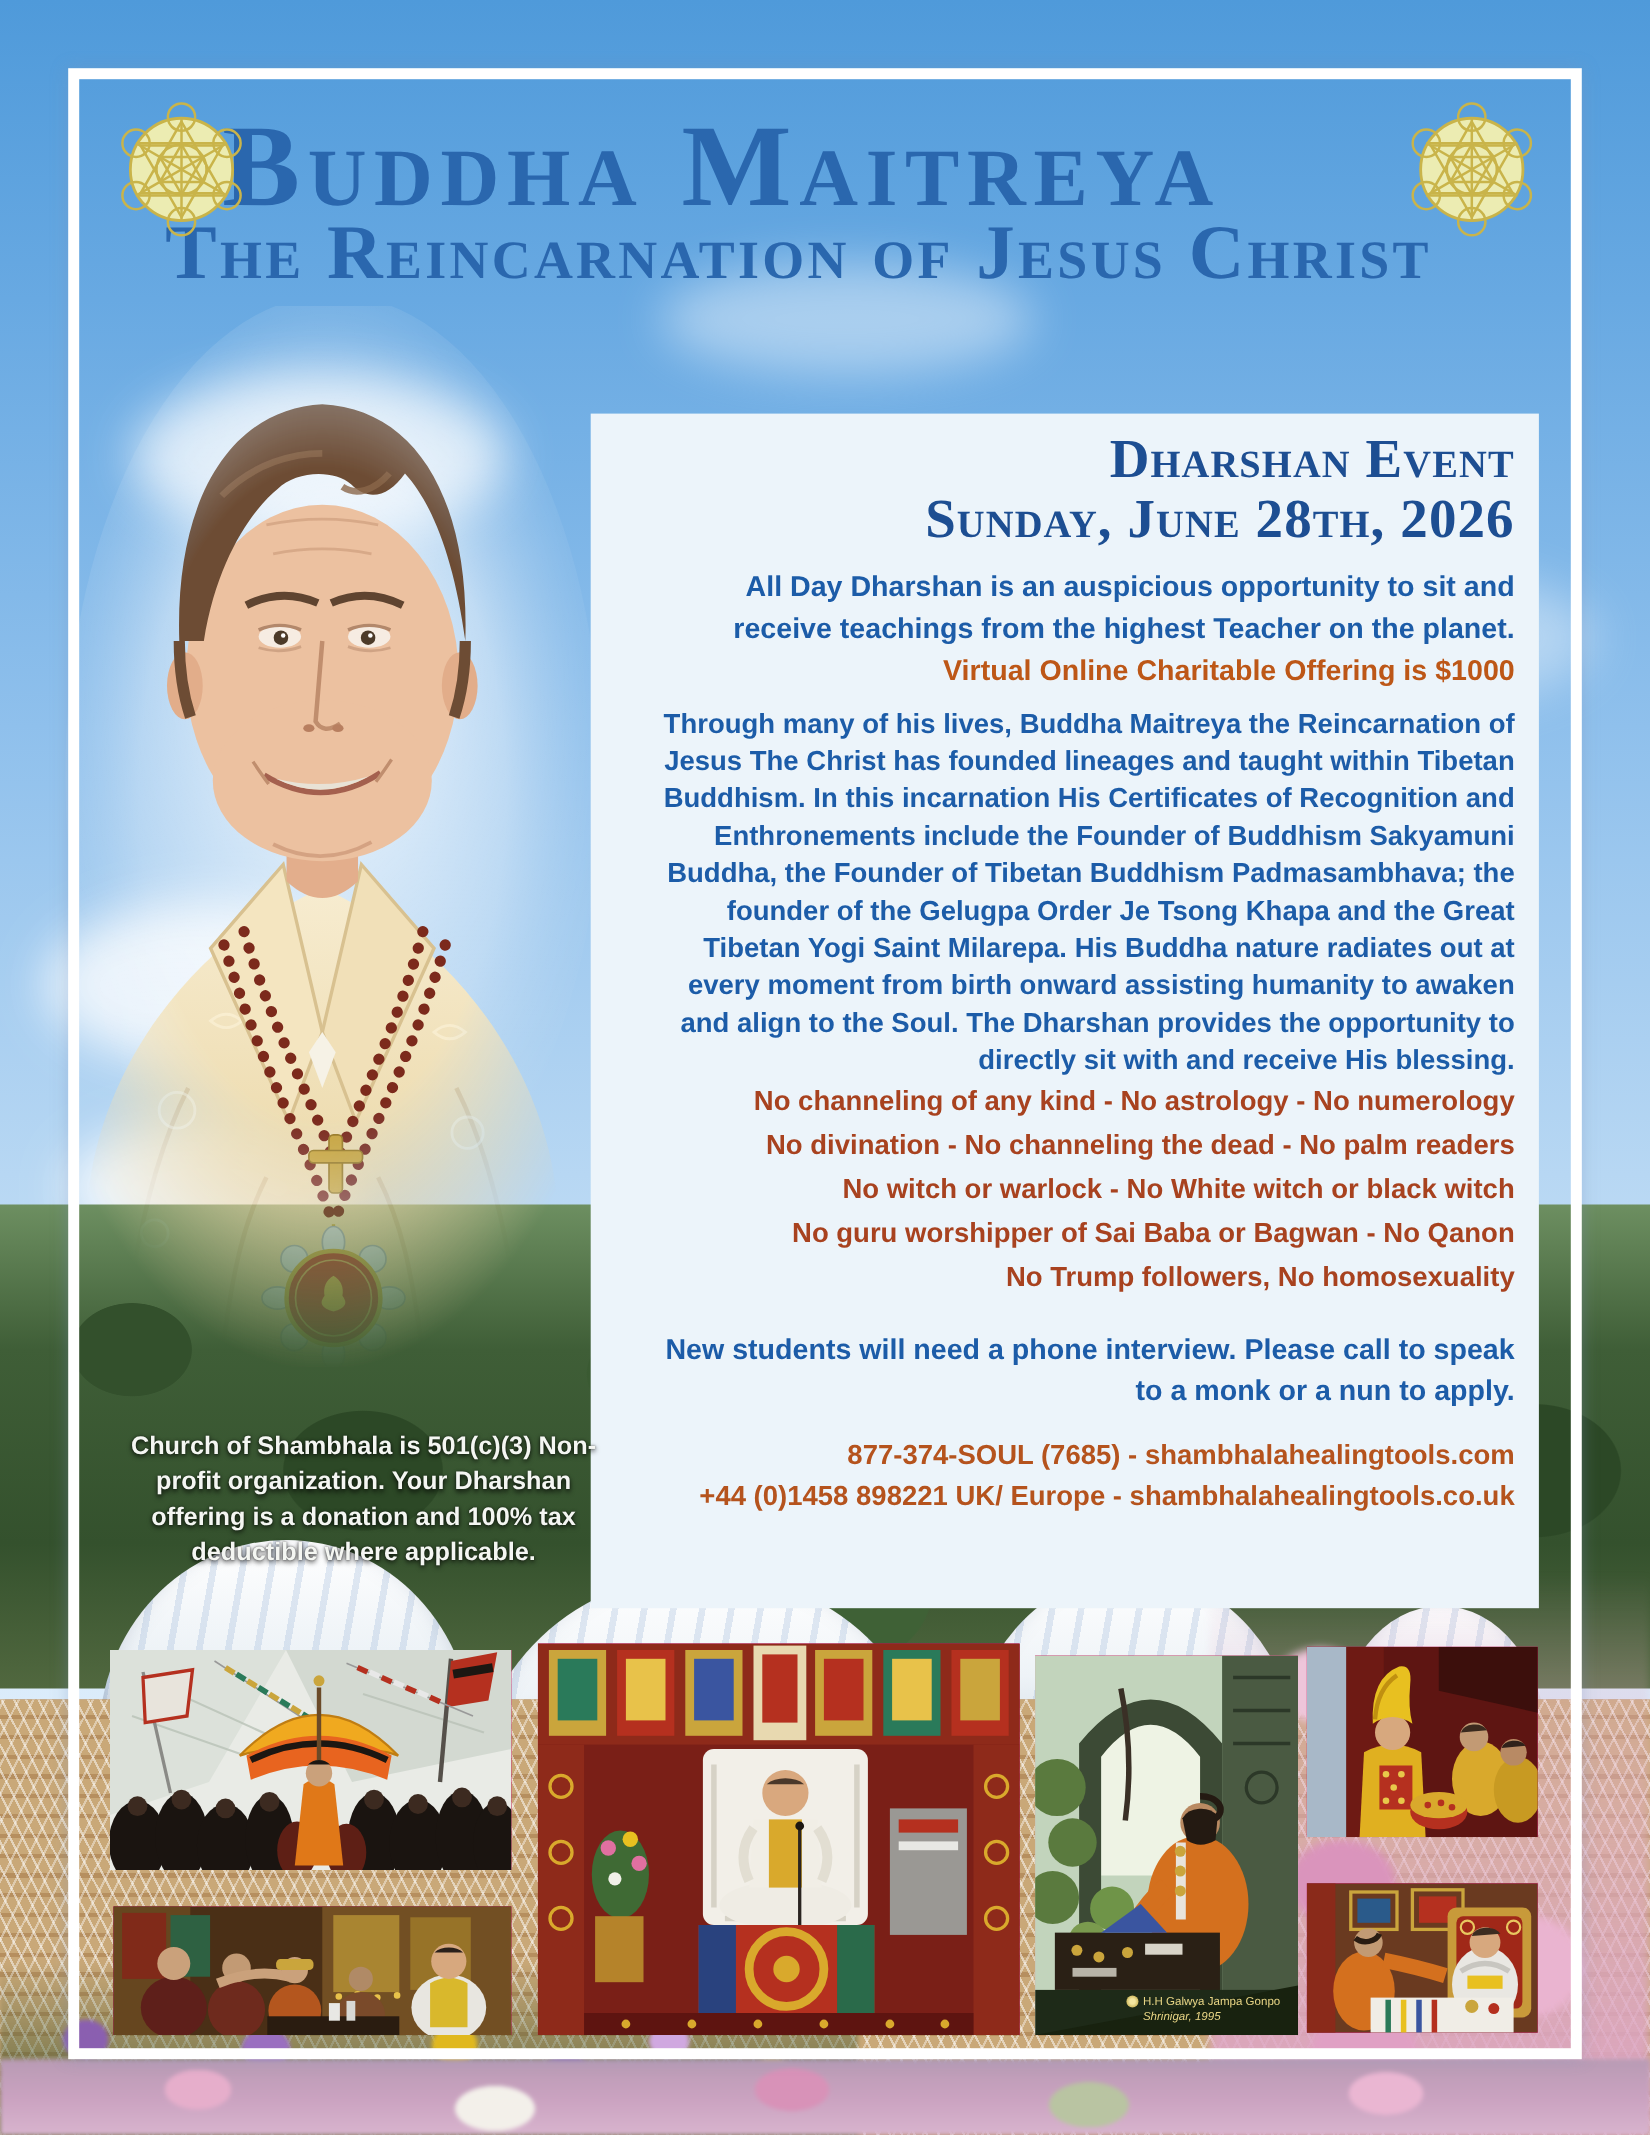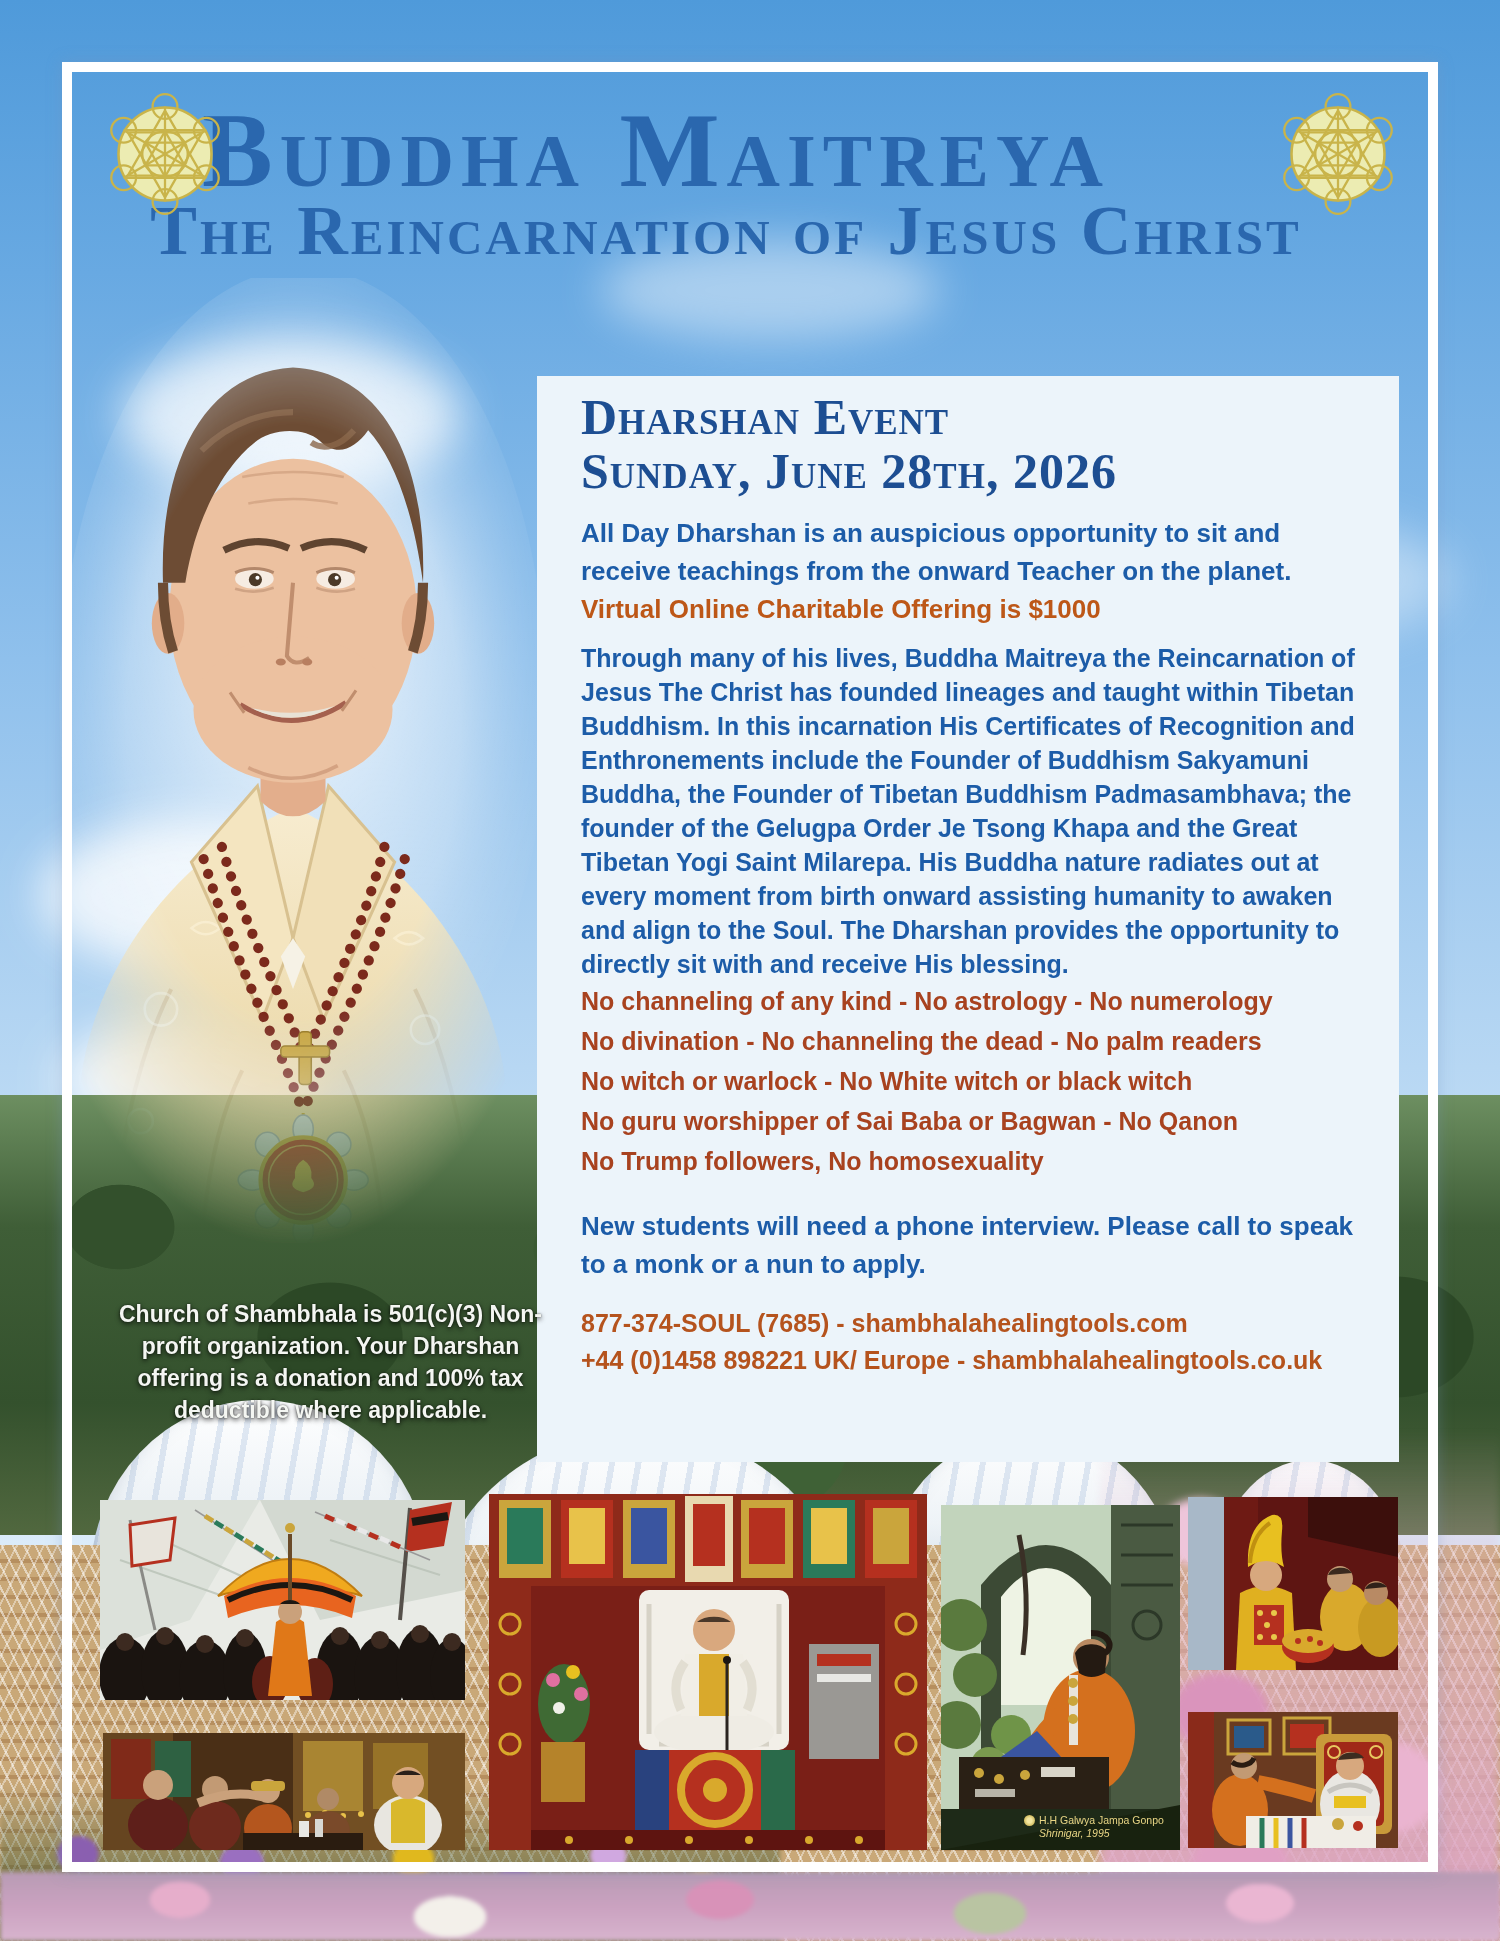--- a/index.html
+++ b/index.html
@@ -87,22 +87,22 @@
   .metatron.left{left:103px;}  .metatron.right{left:1276px;}
 
   
   .portrait{position:absolute;left:48px;top:278px;width:490px;height:965px;z-index:5;
     -webkit-mask-image:radial-gradient(ellipse 62% 56% at 50% 46%,#000 55%,transparent 97%);
     mask-image:radial-gradient(ellipse 62% 56% at 50% 46%,#000 55%,transparent 97%);}
   .portrait svg{width:100%;height:100%;}
 
   
   .panel{position:absolute;left:537px;top:376px;width:862px;height:1086px;z-index:8;
-    background:var(--panel_bg,#ecf4fa);box-sizing:border-box;padding:14px 44px 0 44px;
-    text-align:left;}
+    background:var(--panel_bg,#ecf4fa);box-sizing:border-box;padding:14px 22px 0 44px;
+    text-align:right;}
   .panel .heading{font-family:"Liberation Serif",serif;font-variant:small-caps;font-weight:700;
     font-size:50px;line-height:1.08;color:var(--heading_navy,#1d4e92);letter-spacing:1px;}
   .panel .intro{margin-top:16px;font-size:26px;line-height:38px;font-weight:700;
     color:var(--body_blue,#1c5ca8);}
   .panel .offering{font-size:26px;line-height:38px;font-weight:700;color:var(--accent_orange,#bd5717);}
   .panel .bio{margin-top:13px;font-size:25px;line-height:34px;font-weight:700;
     color:var(--body_blue,#1c5ca8);}
   .panel .restrictions{font-size:25px;line-height:40px;font-weight:700;
     color:var(--list_red,#a8421f);}
   .panel .interview{margin-top:26px;font-size:26px;line-height:38px;font-weight:700;
@@ -293,21 +293,21 @@
         <circle cx="250" cy="888" r="42" fill="#b5301f" stroke="#caa53c" stroke-width="4"></circle>
         <circle cx="250" cy="888" r="34" fill="none" stroke="#d9b85c" stroke-width="1.5" opacity=".8"></circle>
         <path d="M250 868 q10 6 8 18 q8 10 -8 14 q-16 -4 -8 -14 q-2 -12 8 -18 Z" fill="#dcae44"></path>
       </g>
     </svg>
   </div>
 
   <div class="panel">
     <div class="heading">Dharshan Event</div>
     <div class="heading">Sunday, June 28th, 2026</div>
-    <div class="intro">All Day Dharshan is an auspicious opportunity to sit and receive teachings from the onward Teacher on the planet.</div>
+    <div class="intro">All Day Dharshan is an auspicious opportunity to sit and receive teachings from the highest Teacher on the planet.</div>
     <div class="offering">Virtual Online Charitable Offering is $1000</div>
     <div class="bio">Through many of his lives, Buddha Maitreya the Reincarnation of Jesus The Christ has founded lineages and taught within Tibetan Buddhism. In this incarnation His Certificates of Recognition and Enthronements include the Founder of Buddhism Sakyamuni Buddha, the Founder of Tibetan Buddhism Padmasambhava; the founder of the Gelugpa Order Je Tsong Khapa and the Great Tibetan Yogi Saint Milarepa. His Buddha nature radiates out at every moment from birth onward assisting humanity to awaken and align to the Soul. The Dharshan provides the opportunity to directly sit with and receive His blessing.</div>
     <div class="restrictions">
       <div>No channeling of any kind - No astrology - No numerology</div>
       <div>No divination - No channeling the dead - No palm readers</div>
       <div>No witch or warlock - No White witch or black witch</div>
       <div>No guru worshipper of Sai Baba or Bagwan - No Qanon</div>
       <div>No Trump followers, No homosexuality</div>
     </div>
     <div class="interview">New students will need a phone interview. Please call to speak to a monk or a nun to apply.</div>

